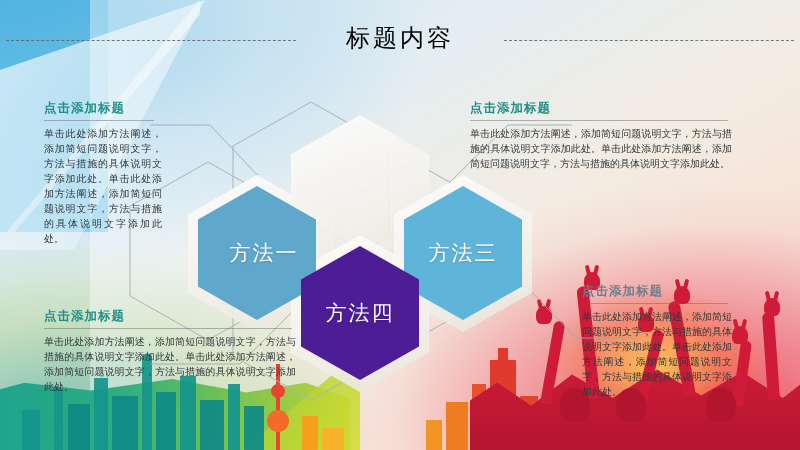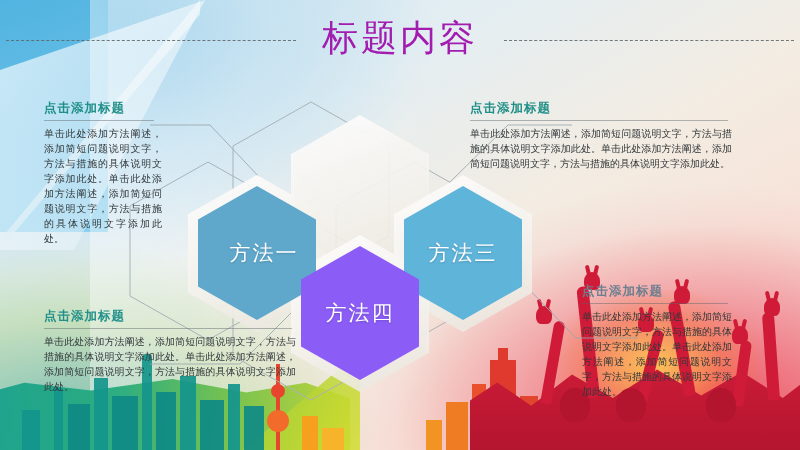--- a/index.html
+++ b/index.html
@@ -93,21 +93,21 @@
     position:absolute; width:30px; height:34px; background:#b3152e;
     border-radius:50% 50% 42% 42%; bottom:28px;
   }
 
   
   .title-wrap {
     position:absolute; left:0; top:14px; width:800px; height:48px;
     display:flex; align-items:center; justify-content:center; gap:0;
   }
   .title-text {
-    font-size:36px; color:#a21caf; letter-spacing:3px;
+    font-size:24px; color:#000000; letter-spacing:3px;
     padding:0 16px; font-weight:normal;
     font-family:"DejaVu Sans","Liberation Sans",sans-serif;
   }
   .dash {
     position:absolute; top:40px; height:0;
     border-top:1px dashed #5c6468; opacity:.85;
   }
   .dash.left  { left:6px;   width:290px; }
   .dash.right { right:6px;  width:290px; }
 
@@ -295,21 +295,21 @@
     <div class="hex-ring ring2"></div>
     <div class="hex-ring ring3"></div>
     <div class="hex-ring ring4"></div>
 
     <div class="hex pos1" style="background:#5fa8cc;">
       <span>方法一</span>
     </div>
     <div class="hex pos3" style="background:#5fb4da;">
       <span>方法三</span>
     </div>
-    <div class="hex pos4" style="background:#8b5cf6;">
+    <div class="hex pos4" style="background:#4c1d95;">
       <span>方法四</span>
     </div>
   </div>
 
   <div class="block b-tl">
     <div class="blk-title teal">点击添加标题</div>
     <div class="blk-rule"></div>
     <div class="blk-body">单击此处添加方法阐述，添加简短问题说明文字，方法与措施的具体说明文字添加此处。单击此处添加方法阐述，添加简短问题说明文字，方法与措施的具体说明文字添加此处。</div>
   </div>
 

